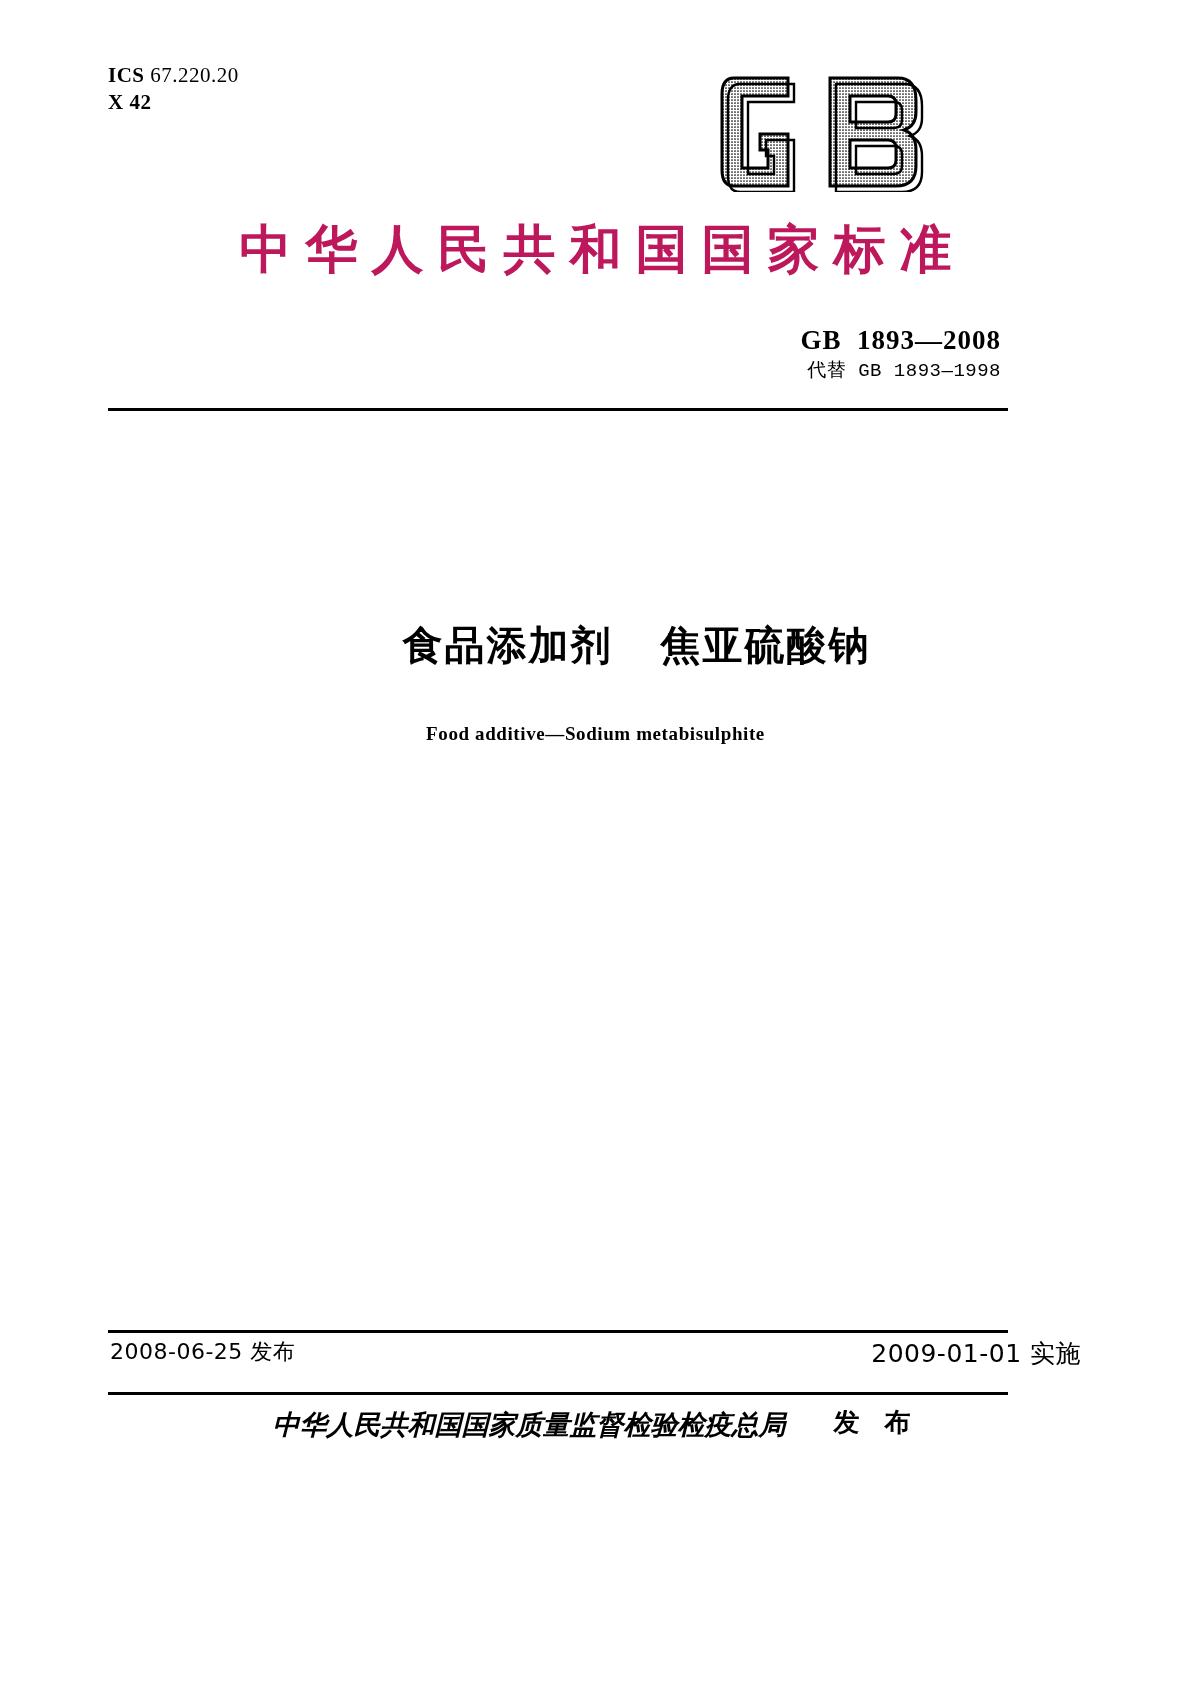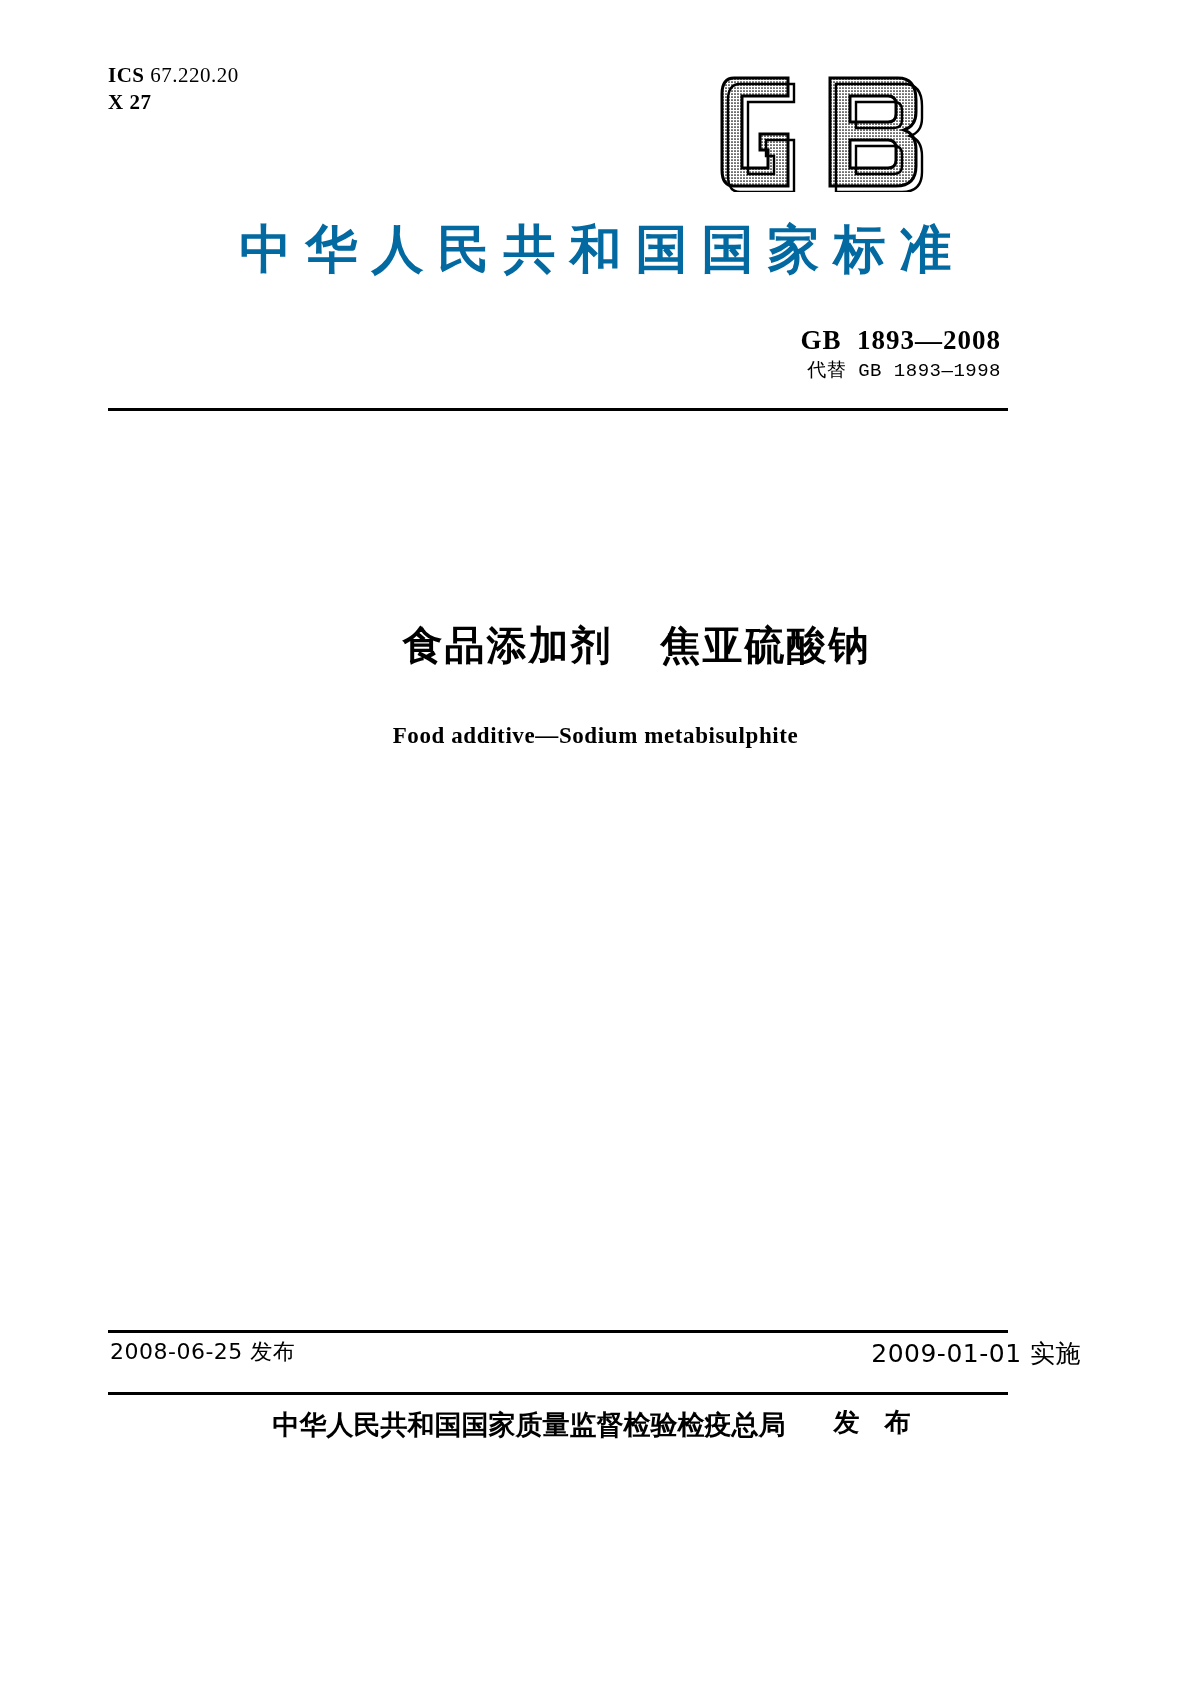--- a/index.html
+++ b/index.html
@@ -55,21 +55,21 @@
     position: absolute;
     left: 0;
     top: 215px;
     width: 1191px;
     text-align: center;
     font-family: "DejaVu Sans", sans-serif;
     font-weight: bold;
     font-size: 52px;
     letter-spacing: 14px;
     text-indent: 14px;
-    color: #0369a1;
+    color: #be185d;
   }
 
   
   .std-no {
     position: absolute;
     right: 190px;
     top: 325px;
     font-family: "Liberation Serif", serif;
     font-weight: bold;
     font-size: 27px;
@@ -125,21 +125,21 @@
     margin-left: 41px;
   }
   .doc-title-en {
     position: absolute;
     left: 0;
     top: 723px;
     width: 1191px;
     text-align: center;
     font-family: "Liberation Serif", serif;
     font-weight: bold;
-    font-size: 23px;
+    font-size: 19px;
     letter-spacing: 0.6px;
   }
 
   
   .date-issue {
     position: absolute;
     left: 110px;
     top: 1337px;
     font-family: "DejaVu Sans", sans-serif;
     font-size: 22px;
@@ -161,20 +161,21 @@
     top: 1405px;
     width: 1191px;
     display: flex;
     justify-content: center;
     align-items: center;
   }
   .publisher-names {
     display: flex;
     flex-direction: row;
     align-items: center;
+    font-style: italic;
   }
   .publisher-line {
     font-family: "DejaVu Sans", sans-serif;
     font-weight: bold;
     font-size: 27px;
     line-height: 1.35;
     white-space: pre;
   }
   .publisher-line.spaced {
     letter-spacing: 7px;
@@ -191,21 +192,21 @@
     padding-bottom: 6px;
   }
 </style>
 </head>
 <body>
 
 <div class="page">
 
   <div class="ics-block">
     <div class="ics-line"><b>ICS</b> <span>67.220.20</span></div>
-    <div class="ics-line"><b>X 27</b></div>
+    <div class="ics-line"><b>X 42</b></div>
   </div>
 
   <div class="gb-emblem">
     <svg width="250" height="120" viewBox="0 0 250 120" xmlns="http://www.w3.org/2000/svg">
       <defs>
         <pattern id="hatch" width="3" height="3" patternUnits="userSpaceOnUse">
           <rect width="3" height="3" fill="#ffffff"></rect>
           <circle cx="1" cy="1" r="0.85" fill="#000000"></circle>
         </pattern>
       </defs>

